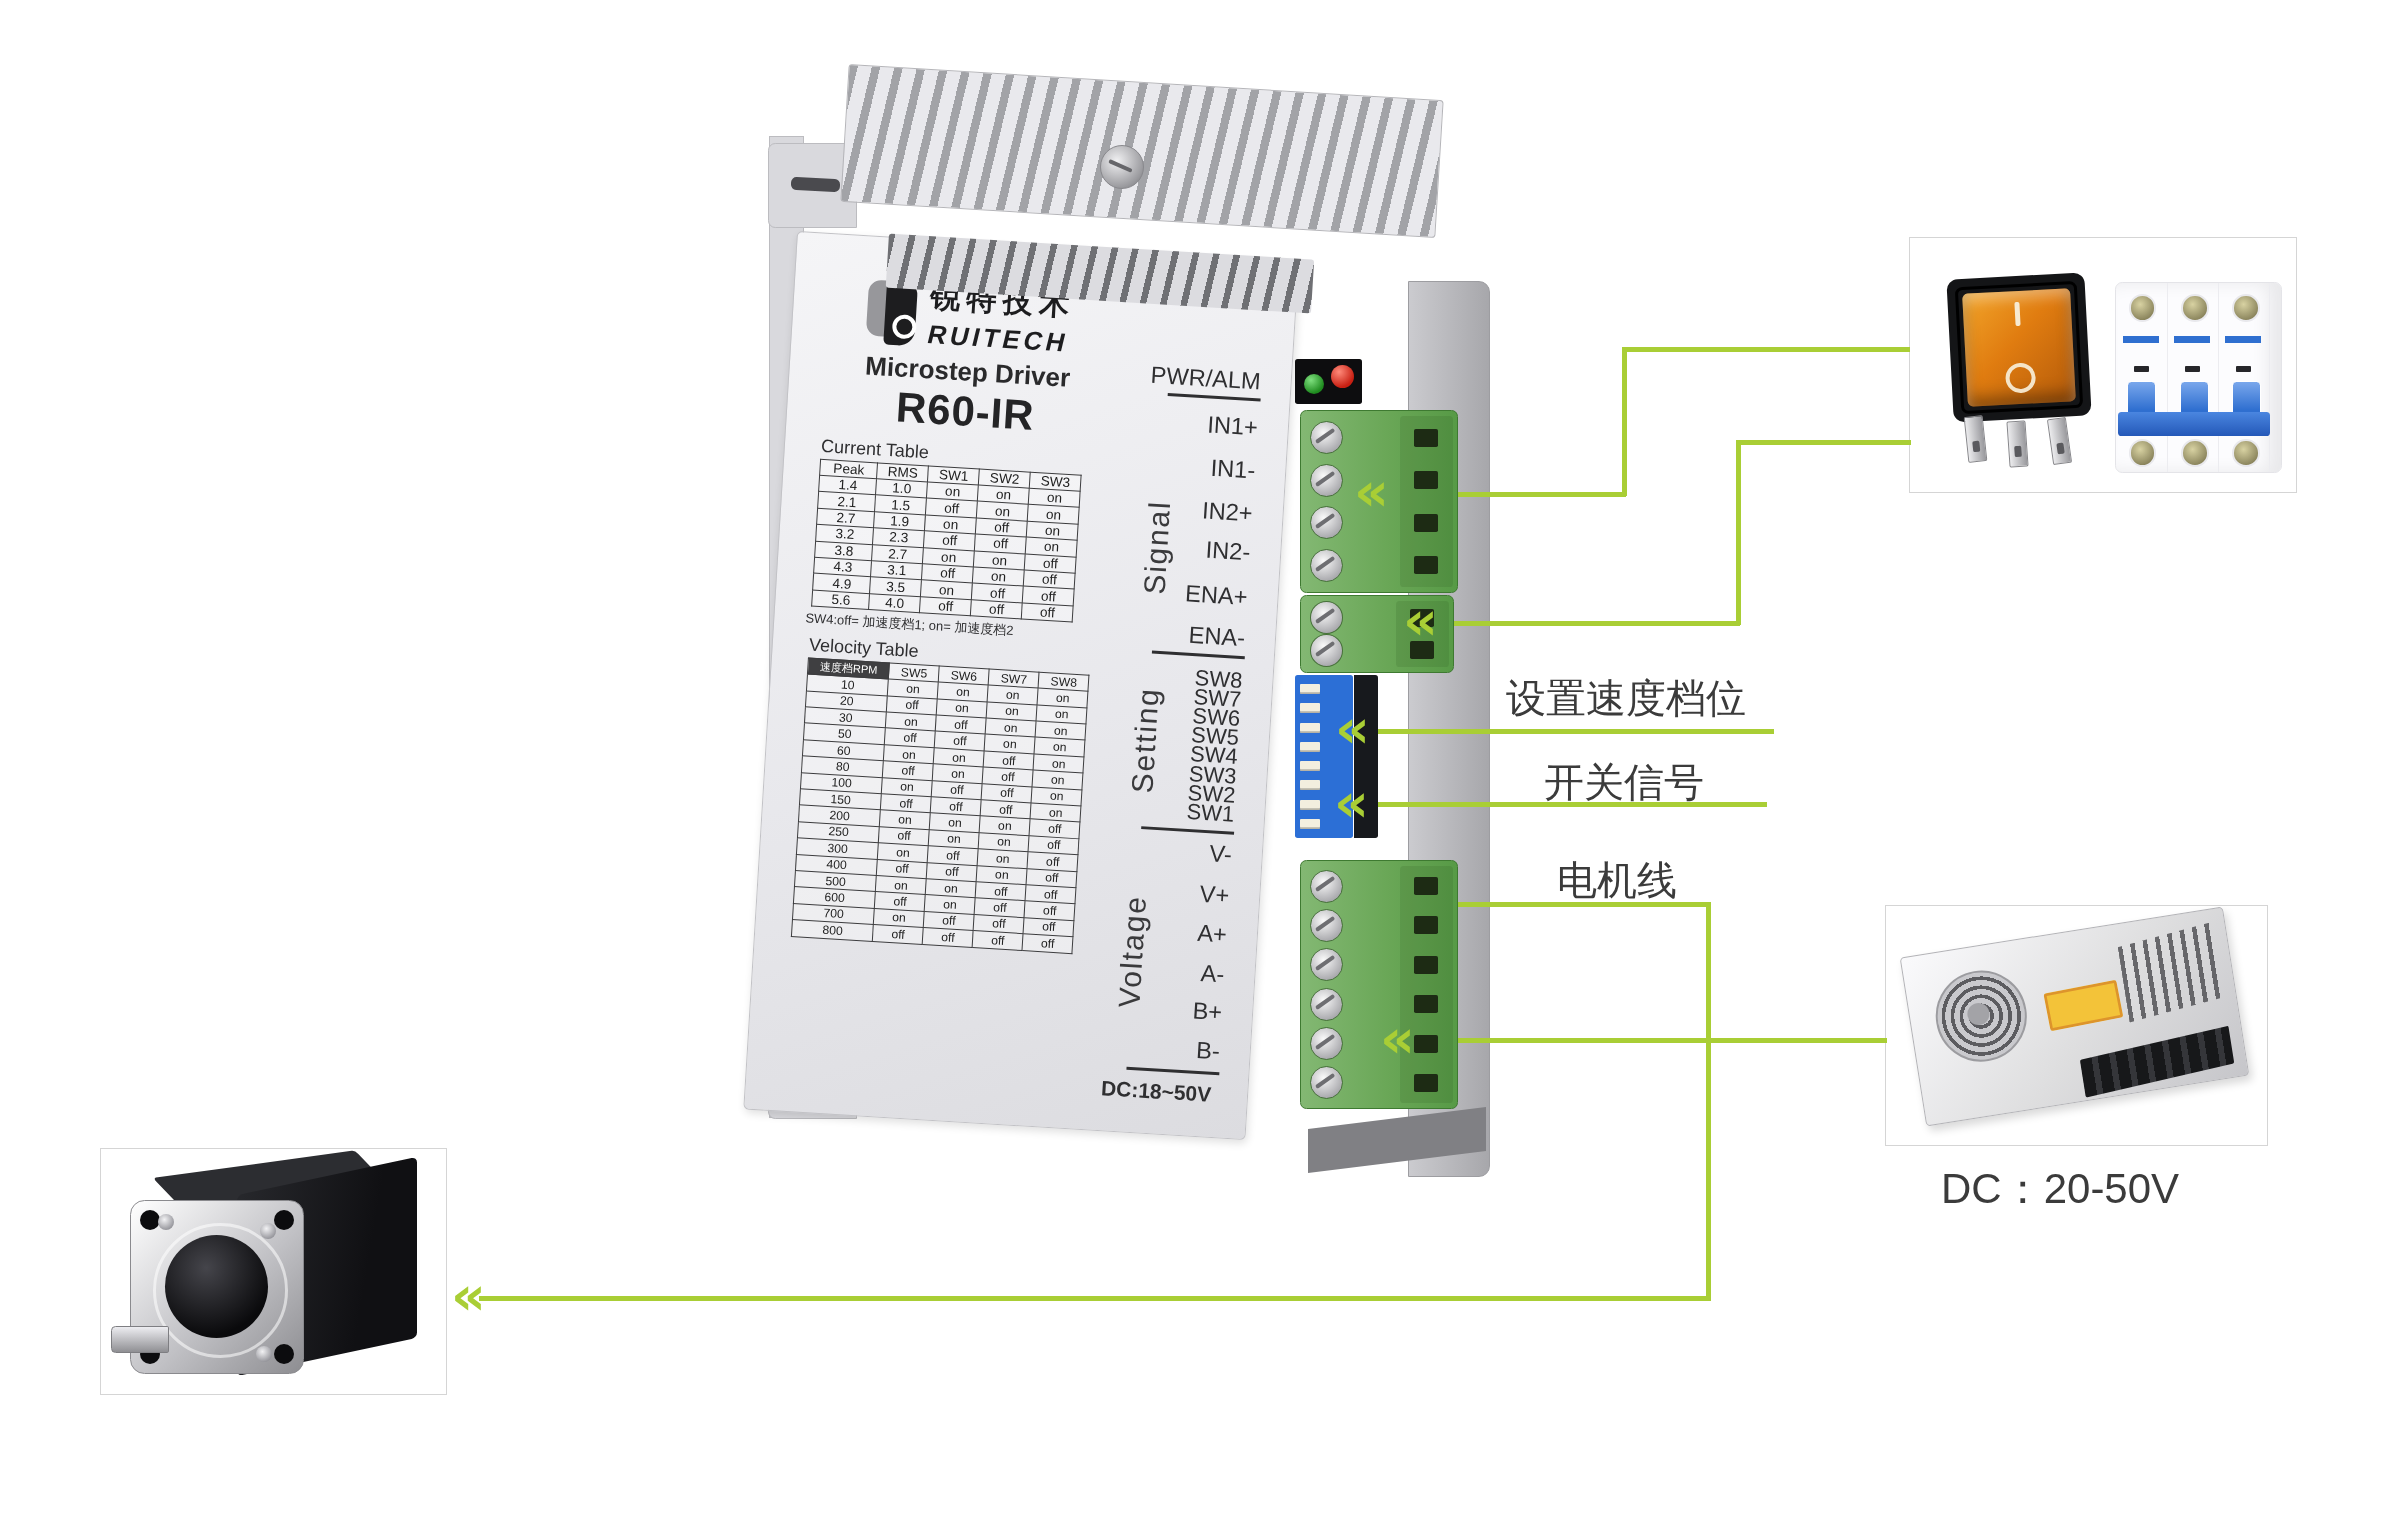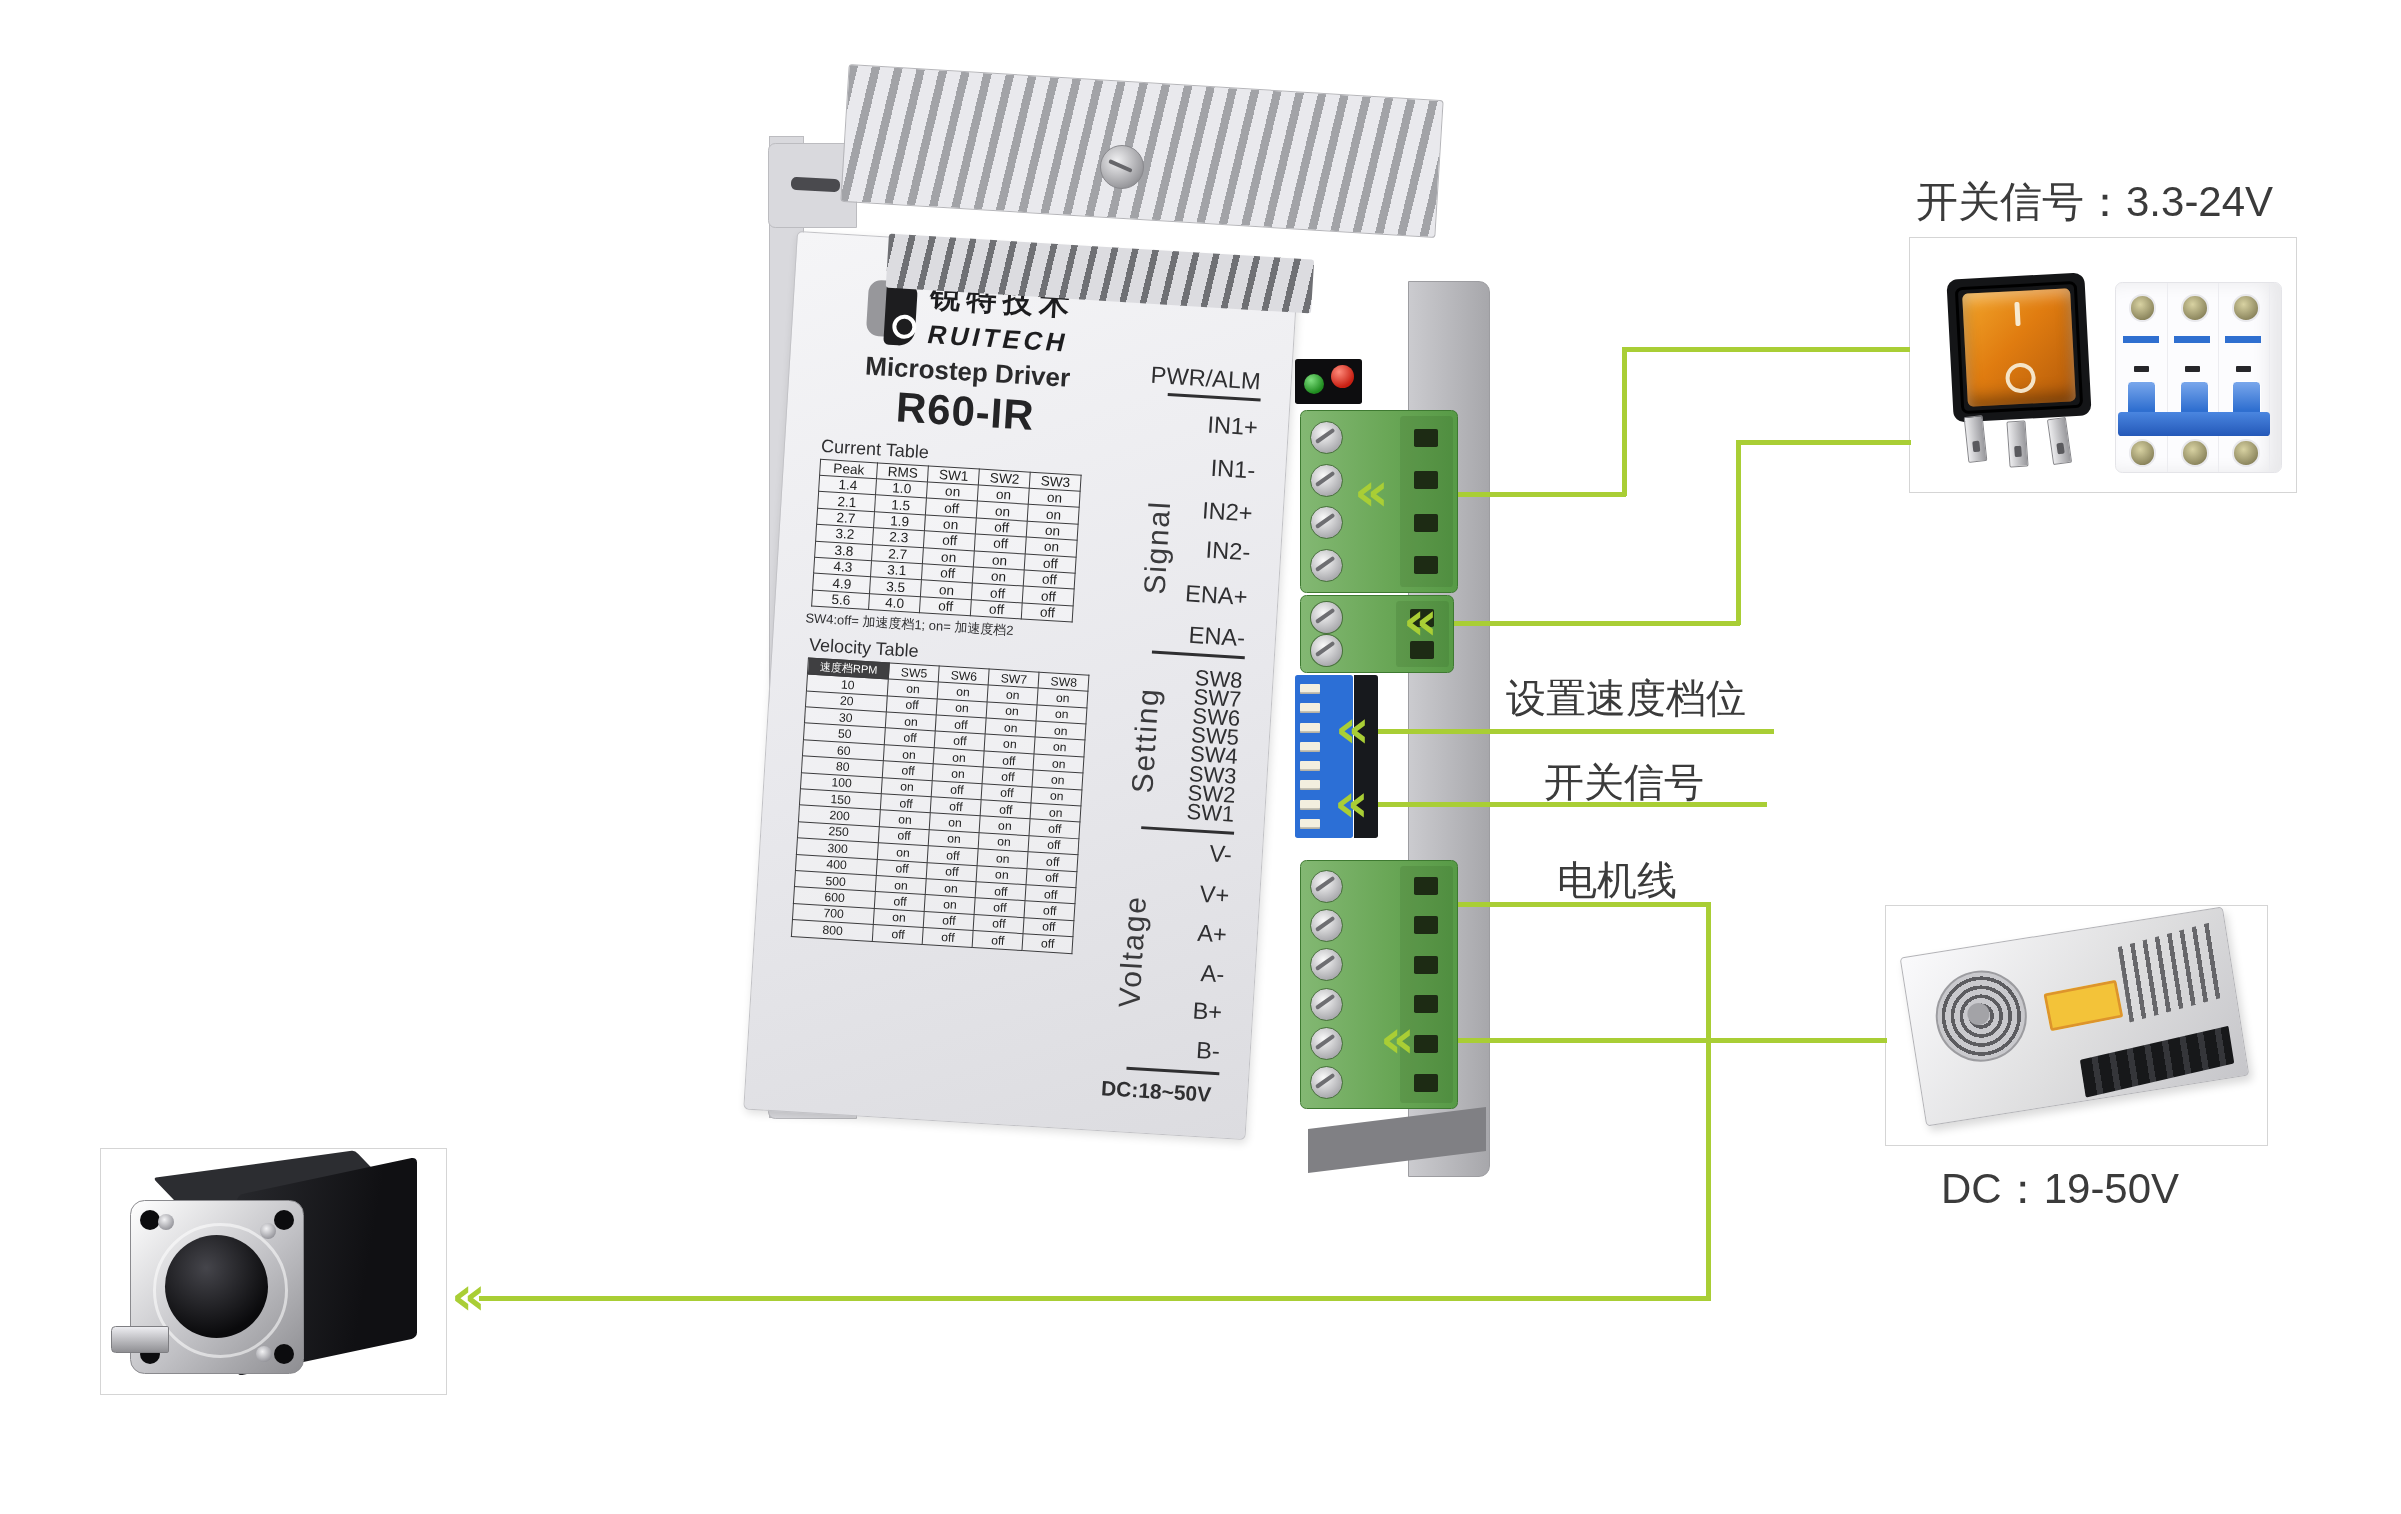--- a/index.html
+++ b/index.html
@@ -187,25 +187,24 @@
   <div class="gline" style="left: 479px; top: 1296px; width: 1232px; height: 4.5px; background: rgb(169, 206, 53);"></div>
   <div class="gline" style="left: 1410px; top: 1038px; width: 477px; height: 4.5px; background: rgb(169, 206, 53);"></div>
 
   <div class="chev" style="left: 1354px; top: 465px; color: rgb(169, 206, 53);">«</div>
   <div class="chev" style="left: 1403px; top: 594px; color: rgb(169, 206, 53);">«</div>
   <div class="chev" style="left: 1335px; top: 702px; color: rgb(169, 206, 53);">«</div>
   <div class="chev" style="left: 1334px; top: 776px; color: rgb(169, 206, 53);">«</div>
   <div class="chev" style="left: 451px; top: 1269px; color: rgb(169, 206, 53);">«</div>
   <div class="chev" style="left: 1380px; top: 1012px; color: rgb(169, 206, 53);">«</div>
 
-  <div class="big-label" style="left:1916px;top:174px;">开关信号：3.3-24V</div>
   <div class="cn-label" style="left:1506px;top:671px;">设置速度档位</div>
   <div class="cn-label" style="left:1544px;top:755px;">开关信号</div>
   <div class="cn-label" style="left:1557px;top:853px;">电机线</div>
-  <div class="big-label" style="left:1941px;top:1161px;">DC：19-50V</div>
+  <div class="big-label" style="left:1941px;top:1161px;">DC：20-50V</div>
 
   <div class="flange" style="left:769px;top:136px;width:33px;height:980px;"></div>
   <div class="flange" style="left:768px;top:143px;width:87px;height:83px;border-radius:7.3px 0 0 7.3px;"></div>
   <div class="flange-slot" style="left:791px;top:178px;width:49px;height:12.7px;"></div>
   <div class="flange" style="left:768px;top:969px;width:87px;height:148px;border-radius:7.3px 0 0 7.3px;"></div>
   <div class="flange-slot" style="left:791px;top:1023px;width:49px;height:12.7px;"></div>
 
   <div class="heatsink"></div>
   <div class="topscrew"></div>
   <div class="side-strip"></div>

